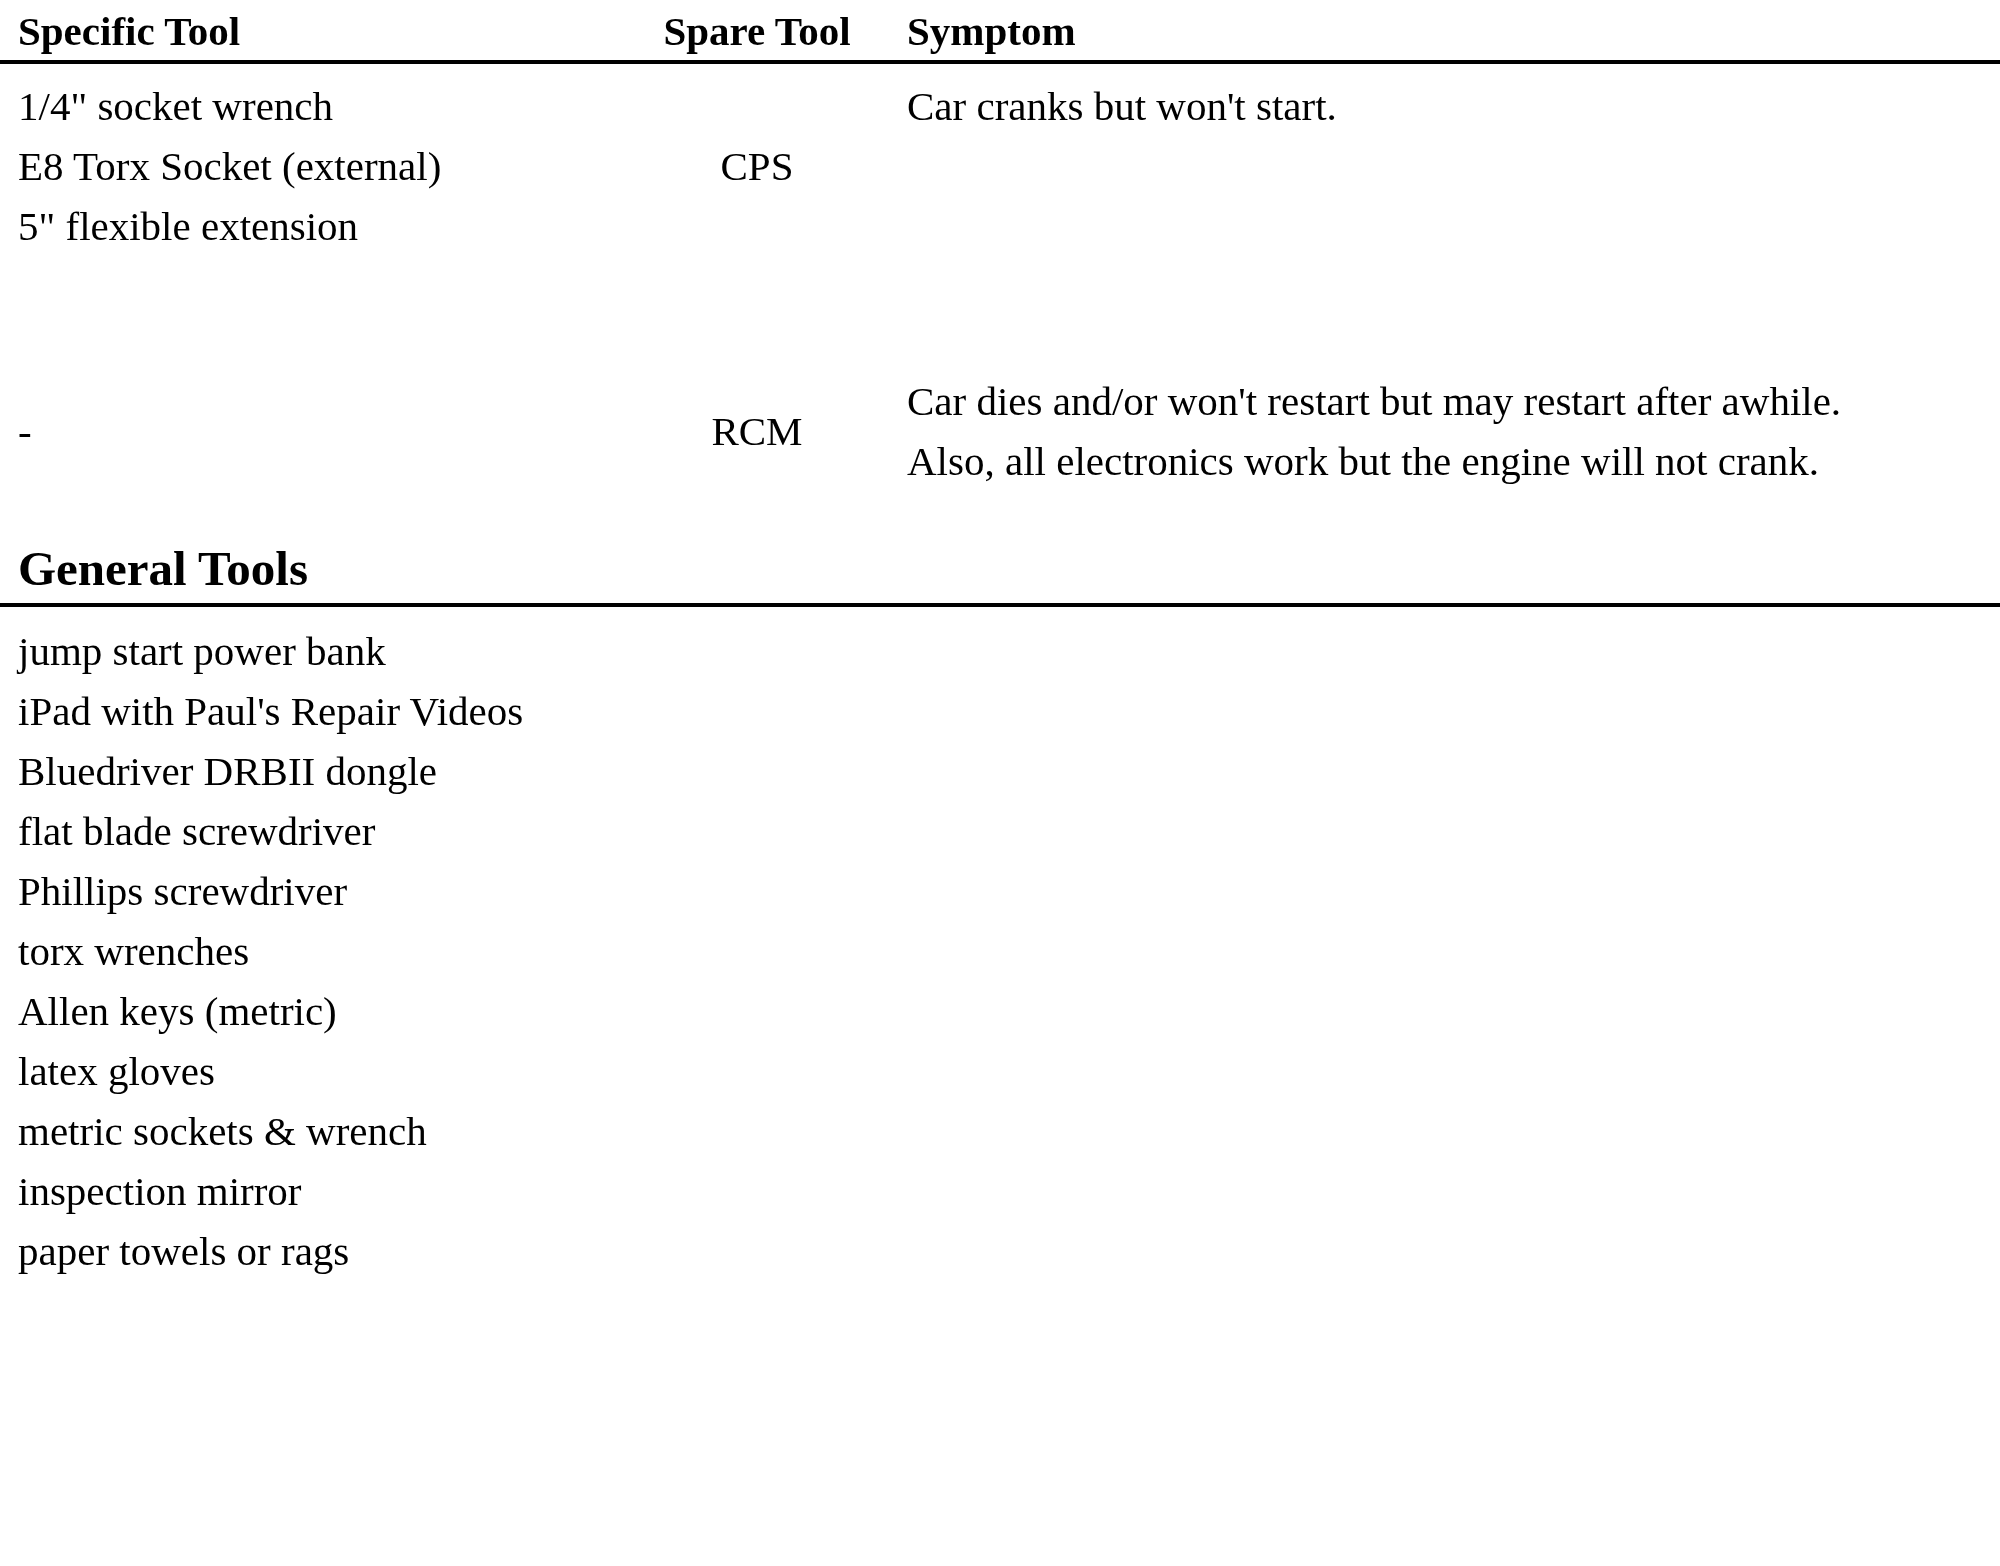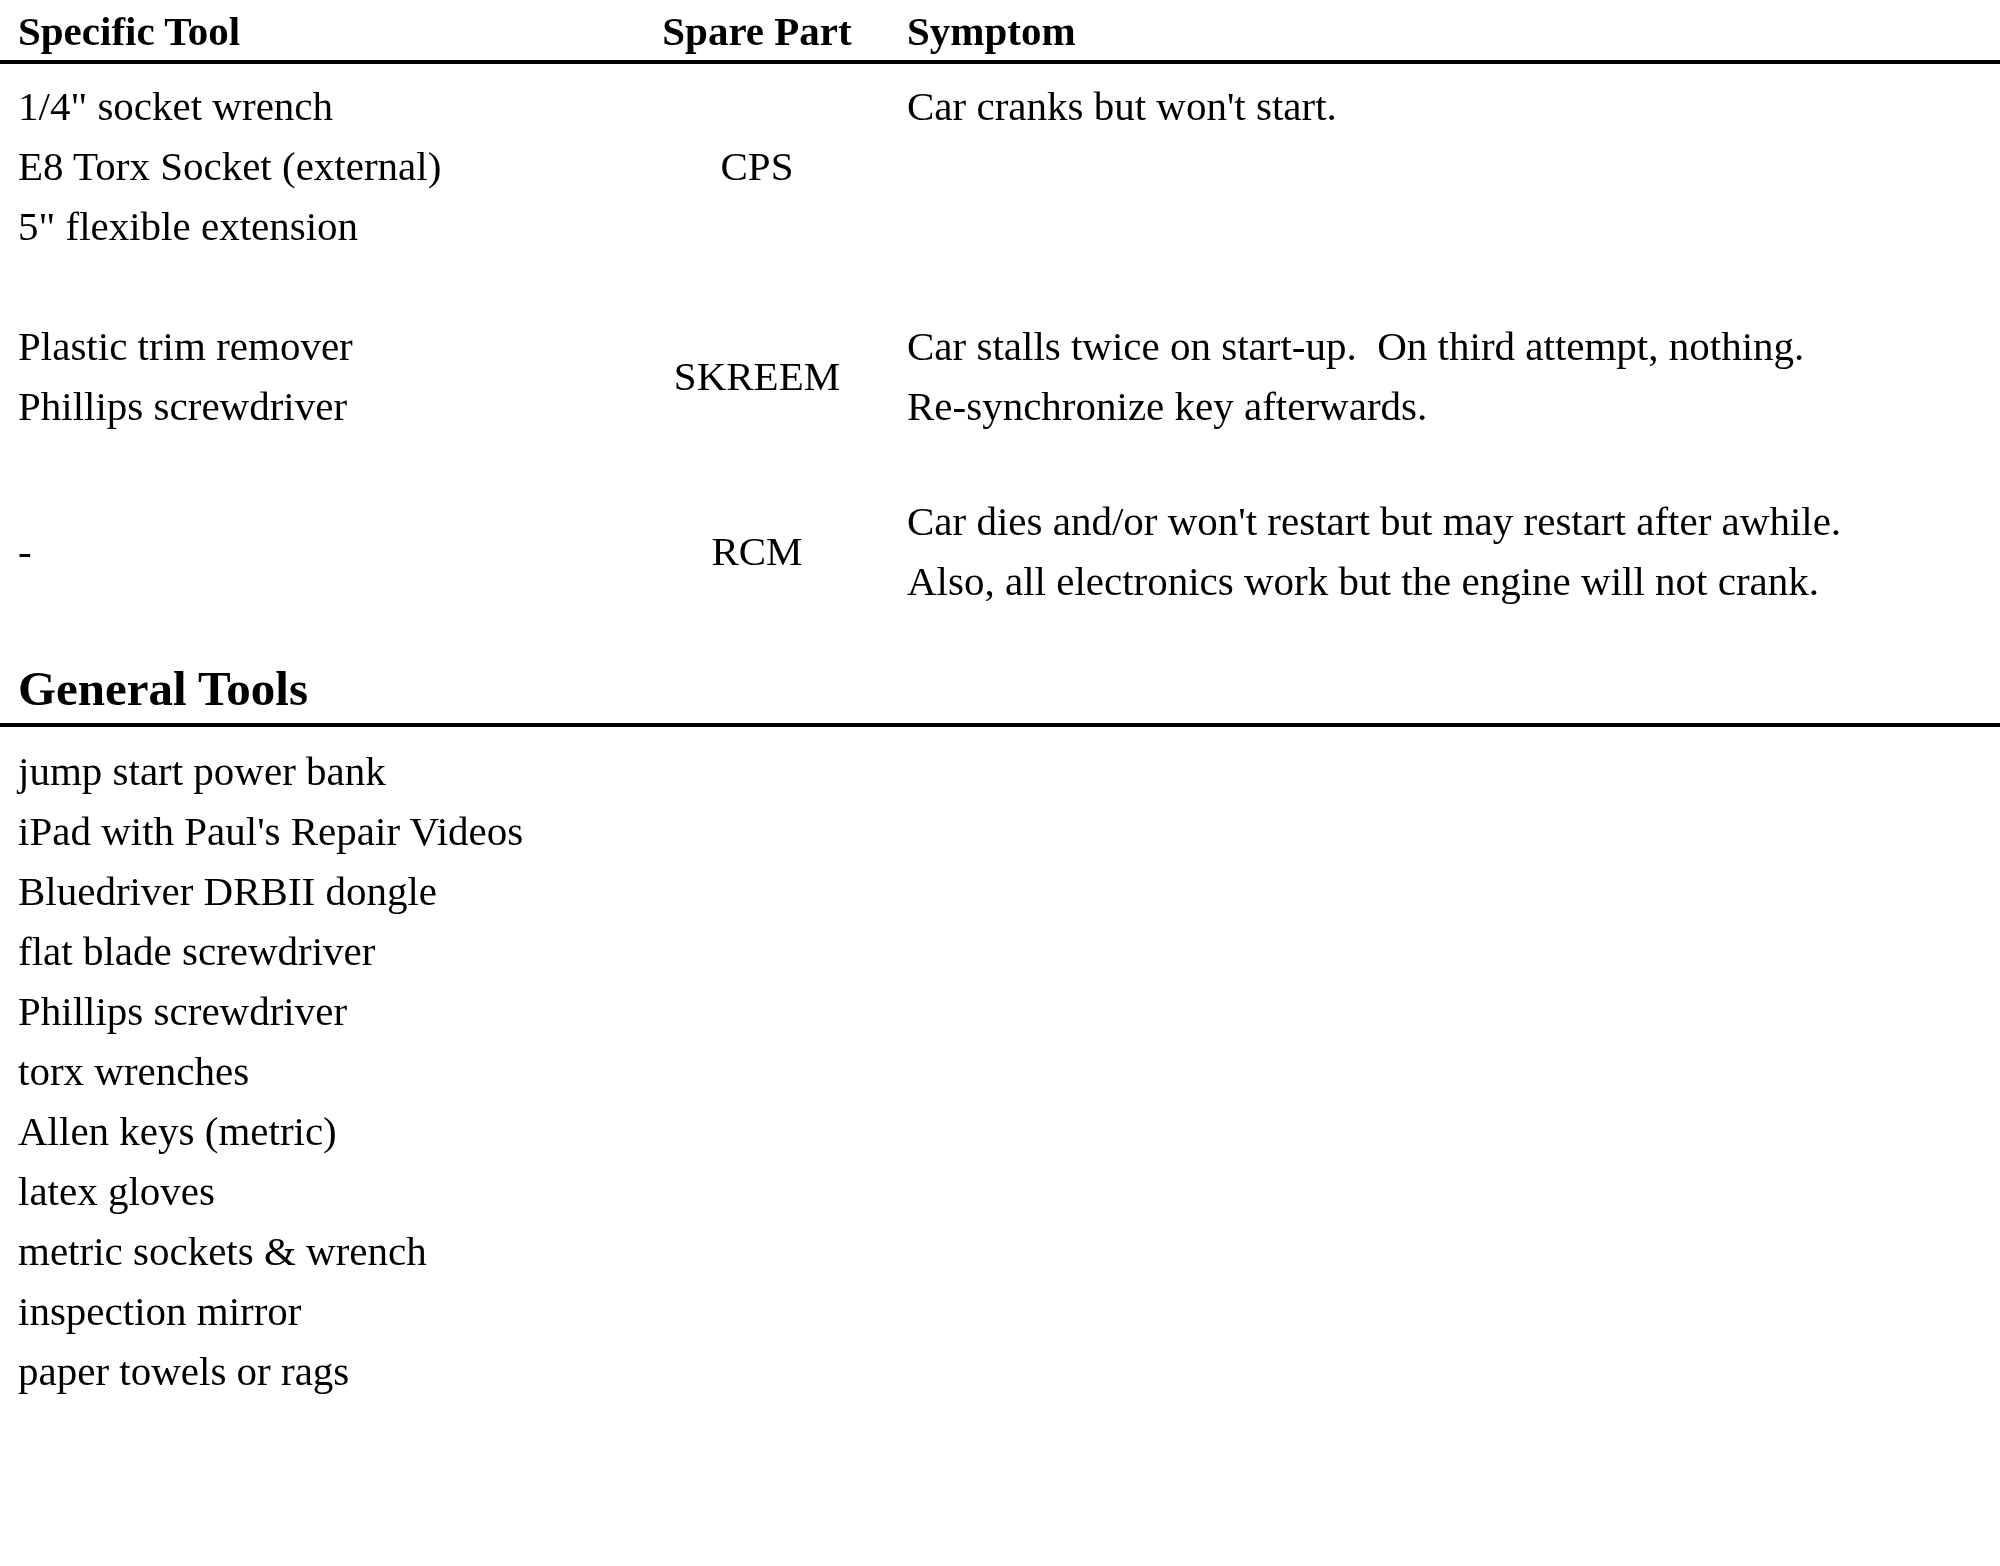--- a/index.html
+++ b/index.html
@@ -67,52 +67,41 @@
 
   <table class="spec-table">
     <colgroup>
       <col class="c-tool">
         <col class="c-part">
         <col class="c-symptom">
     </colgroup>
     <thead>
       <tr>
         <th class="h-tool">Specific Tool</th>
-        <th class="h-part">Spare Part</th>
+        <th class="h-part">Spare Tool</th>
         <th class="h-symptom">Symptom</th>
       </tr>
     </thead>
     <tbody>
       <tr class="first-row">
         <td class="tools-cell">
           <div class="tool-line">1/4" socket wrench</div>
           <div class="tool-line">E8 Torx Socket (external)</div>
           <div class="tool-line">5" flexible extension</div>
         </td>
         <td class="part-cell">CPS</td>
         <td class="symptom-cell">
           <div class="symptom-line">Car cranks but won't start.</div>
         </td>
       </tr>
 
       <tr class="spacer-a">
           <td colspan="3"></td>
         </tr>
 
-      <tr>
-        <td class="tools-cell">
-          <div class="tool-line">Plastic trim remover</div>
-          <div class="tool-line">Phillips screwdriver</div>
-        </td>
-        <td class="part-cell">SKREEM</td>
-        <td class="symptom-cell">
-          <div class="symptom-line">Car stalls twice on start-up.  On third attempt, nothing.</div>
-          <div class="symptom-line">Re-synchronize key afterwards.</div>
-        </td>
-      </tr>
 
       <tr class="spacer-b">
           <td colspan="3"></td>
         </tr>
 
       <tr>
         <td class="tools-cell v-middle">
           <div class="tool-line">-</div>
         </td>
         <td class="part-cell">RCM</td>

